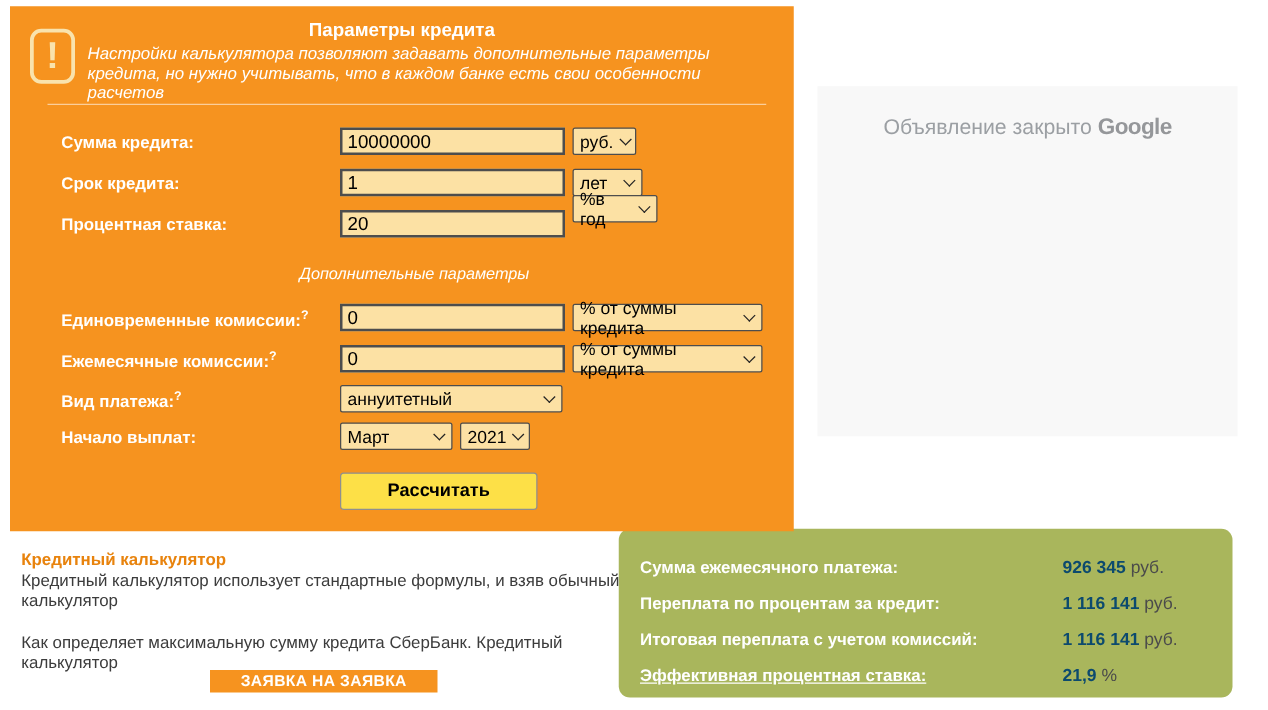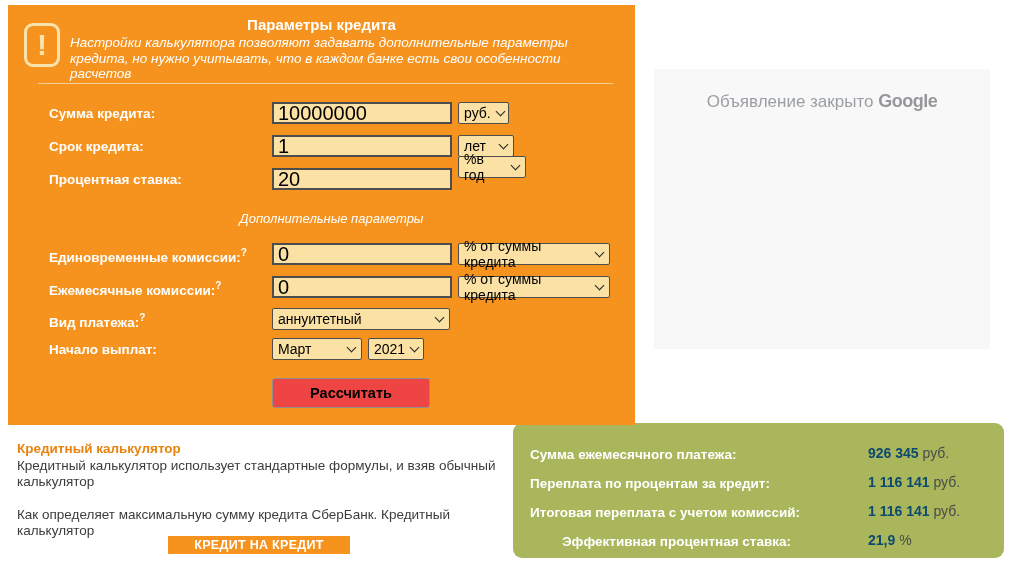--- a/index.html
+++ b/index.html
@@ -33,39 +33,39 @@
 
   .flabel {
     position:absolute; left:17px; color:#ffffff; font-weight:bold; font-size:13.5px;
     white-space:nowrap;
     margin-left:24px;
   }
   .flabel sup { font-size:10px; vertical-align:super; }
   .tinput {
     position:absolute; left:264px; width:180px; height:22px;
     background:#fce1a4; border:2px solid #4d4d4d;
-    font-family:"Liberation Sans", sans-serif; font-size:20px; color:#000;
+    font-family:"Liberation Sans", sans-serif; font-size:15px; color:#000;
     padding:0 4px; outline:none;
   }
   .sel {
     position:absolute; height:22px; background:#fce1a4; border:1px solid #4d4d4d;
     border-radius:2px; display:flex; align-items:center; justify-content:space-between;
     font-size:14px; color:#000; padding:0 6px 0 5px; cursor:default;
   }
   .chev {
     width:7px; height:7px; border-right:1.7px solid #222; border-bottom:1.7px solid #222;
     transform:rotate(45deg); margin-top:-4px; flex:0 0 auto; margin-left:6px;
   }
   .addl-header {
     position:absolute; left:0; right:0; top:206px; text-align:center;
     color:#ffffff; font-style:italic; font-size:13px;padding-left:20px;
   }
   .calc-btn {
     position:absolute; left:264px; top:373px; width:158px; height:30px;
-    background:#ef4444; border:1px solid #8f8f8f; border-radius:3px;
+    background:#fde047; border:1px solid #8f8f8f; border-radius:3px;
     font-family:"Liberation Sans", sans-serif; font-size:14.5px; font-weight:bold; color:#000;
     cursor:pointer;
   }
 
   
   .ad-panel {
     position:absolute; left:654px; top:69px; width:336px; height:280px;
     background:#f8f8f8; text-align:center;
   }
   .ad-line { margin-top:22px; font-size:17px; color:#9b9fa3; }
@@ -80,26 +80,26 @@
   .art-desc { color:#3c3c3c; font-size:13.5px; line-height:16px; margin-bottom:17px; width:480px; }
   .apply-btn {
     position:absolute; left:168px; top:536px; width:182px; height:18px;
     background:#f6931f; border:none; color:#ffffff; font-weight:bold; font-size:12.5px;
     font-family:"Liberation Sans", sans-serif; letter-spacing:0.3px; cursor:pointer;
     text-align:center; line-height:18px; padding:0;
   }
 
   
   .green-panel {
-    position:absolute; left:513px; top:423px; width:491px; height:135px;
+    position:absolute; left:495px; top:423px; width:491px; height:135px;
     background:#a9b65c; border-radius:9px; z-index:1;
   }
   .res-row { position:absolute; left:17px; right:14px; height:16px; }
   .res-label { color:#ffffff; font-weight:bold; font-size:13.5px; white-space:nowrap; }
-  .res-label.u { cursor:pointer;margin-left:32px; }
+  .res-label.u { text-decoration:underline; cursor:pointer; }
   .res-value { position:absolute; left:338px; top:0; white-space:nowrap; font-size:14px; }
   .res-num { color:#0c4a6e; font-weight:bold; }
   .res-unit { color:#4b4b4b; font-weight:normal; }
 </style>
 </head>
 <body>
 
 <div class="page">
 
   <div class="green-panel">
@@ -188,15 +188,15 @@
   <div class="ad-panel">
     <div class="ad-line"><span>Объявление закрыто</span> <span class="ad-google">Google</span></div>
   </div>
 
   <div class="articles">
     <a class="art-link">Кредитный калькулятор</a>
     <div class="art-desc">Кредитный калькулятор использует стандартные формулы, и взяв обычный калькулятор</div>
     <div class="art-desc">Как определяет максимальную сумму кредита СберБанк. Кредитный калькулятор</div>
   </div>
 
-  <button class="apply-btn">КРЕДИТ НА КРЕДИТ</button>
+  <button class="apply-btn">ЗАЯВКА НА ЗАЯВКА</button>
 
 </div>
 
 </body></html>

